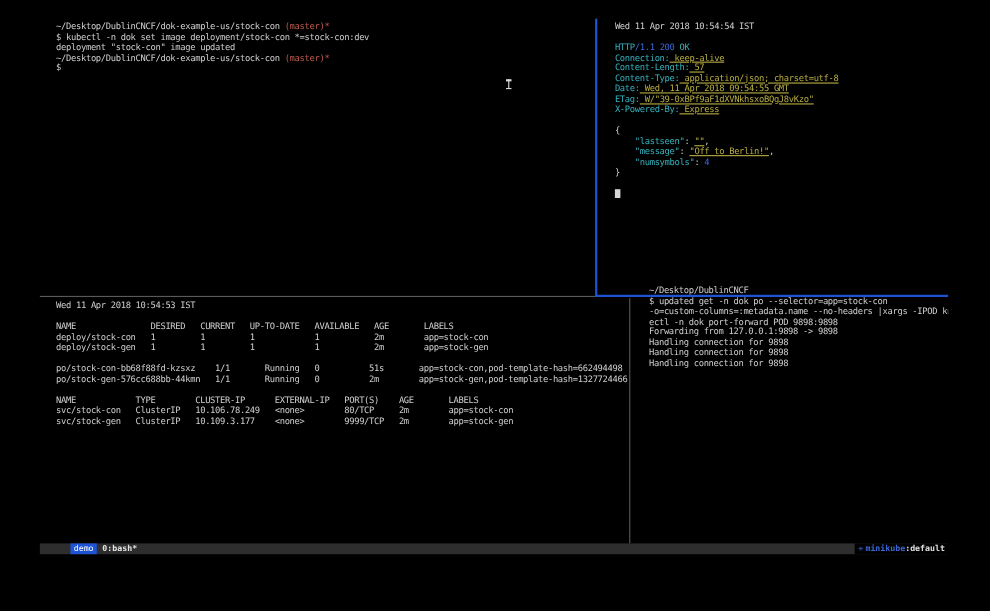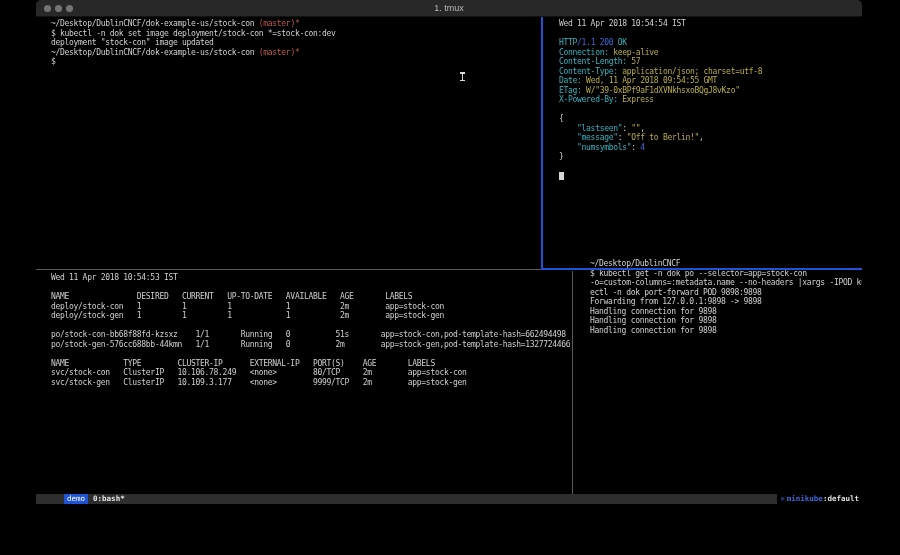--- a/index.html
+++ b/index.html
@@ -41,21 +41,21 @@
   .vborder-gray { position:absolute; left:536px; top:254px; width:1px; height:223px; background:var(--border_gray,#5a5a5a); }
 
   .tline { height:9.5px; line-height:9.5px; font-size:8px; letter-spacing:-0.3px;
            white-space:pre; color:var(--fg,#cfcfcf); }
   .tline.flexline { display:flex; }
   .gap { flex:1; }
   .seg { white-space:pre; }
   .fg     { color:var(--fg,#cfcfcf); }
   .red    { color:var(--red,#bf5a50); }
   .cyan   { color:var(--cyan,#36b3be);text-align:right; }
-  .yellow { color:var(--yellow,#b9ad43); }
+  .yellow { color:var(--yellow,#b9ad43);text-decoration:underline; }
   .blue   { color:var(--blue,#3d68d8); }
   .cursor { display:inline-block; width:5px; height:8px; background:#d6d6d6; vertical-align:middle; }
 
   
   .ibeam { position:absolute; left:424px; top:55px; width:5px; height:9px; }
   .ibeam::before, .ibeam::after { content:""; position:absolute; left:0; right:0; height:1.5px; background:#d9d9d9; }
   .ibeam::before { top:0; } .ibeam::after { bottom:0; }
   .ibeam .ibar { position:absolute; left:50%; top:0; bottom:0; width:1.5px; margin-left:-0.75px; background:#d9d9d9; }
 
   
@@ -71,28 +71,20 @@
   .status-right { background:#000; height:100%; padding:0 3px; display:flex; align-items:center; }
   .kube-icon { color:var(--blue,#3d68d8); margin-right:2px; }
   .kube-context { color:var(--blue,#3d68d8); font-weight:bold; }
   .kube-namespace { color:#e0e0e0; font-weight:bold; }
 </style>
 </head>
 <body>
 
 <div class="window">
 
-  <div class="titlebar">
-    <div class="traffic-lights">
-      <span class="tl"></span>
-      <span class="tl"></span>
-      <span class="tl"></span>
-    </div>
-    <div class="window-title">1. tmux</div>
-  </div>
 
   <div class="terminal">
     <div class="pane" id="pane-top-left">
         <div class="tline"><span class="seg fg">~/Desktop/DublinCNCF/dok-example-us/stock-con </span><span class="seg red">(master)*</span></div>
         <div class="tline"><span class="seg fg">$ kubectl -n dok set image deployment/stock-con *=stock-con:dev</span></div>
         <div class="tline"><span class="seg fg">deployment "stock-con" image updated</span></div>
         <div class="tline"><span class="seg fg">~/Desktop/DublinCNCF/dok-example-us/stock-con </span><span class="seg red">(master)*</span></div>
         <div class="tline"><span class="seg fg">$</span></div>
       </div>
     <div class="pane" id="pane-top-right">
@@ -123,21 +115,21 @@
         <div class="tline">&nbsp;</div>
         <div class="tline"><span class="seg fg">po/stock-con-bb68f88fd-kzsxz    1/1       Running   0          51s       app=stock-con,pod-template-hash=662494498</span></div>
         <div class="tline"><span class="seg fg">po/stock-gen-576cc688bb-44kmn   1/1       Running   0          2m        app=stock-gen,pod-template-hash=1327724466</span></div>
         <div class="tline">&nbsp;</div>
         <div class="tline"><span class="seg fg">NAME            TYPE        CLUSTER-IP      EXTERNAL-IP   PORT(S)    AGE       LABELS</span></div>
         <div class="tline"><span class="seg fg">svc/stock-con   ClusterIP   10.106.78.249   &lt;none&gt;        80/TCP     2m        app=stock-con</span></div>
         <div class="tline"><span class="seg fg">svc/stock-gen   ClusterIP   10.109.3.177    &lt;none&gt;        9999/TCP   2m        app=stock-gen</span></div>
       </div>
     <div class="pane" id="pane-bottom-right">
         <div class="tline"><span class="seg fg">~/Desktop/DublinCNCF</span></div>
-        <div class="tline"><span class="seg fg">$ kubectl get -n dok po --selector=app=stock-con</span></div>
+        <div class="tline"><span class="seg fg">$ updated get -n dok po --selector=app=stock-con</span></div>
         <div class="tline flexline"><span class="seg fg">-o=custom-columns=:metadata.name --no-headers |</span><span class="gap"></span><span class="seg fg">xargs -IPOD kub</span></div>
         <div class="tline"><span class="seg fg">ectl -n dok port-forward POD 9898:9898</span></div>
         <div class="tline"><span class="seg fg">Forwarding from 127.0.0.1:9898 -&gt; 9898</span></div>
         <div class="tline"><span class="seg fg">Handling connection for 9898</span></div>
         <div class="tline"><span class="seg fg">Handling connection for 9898</span></div>
         <div class="tline"><span class="seg fg">Handling connection for 9898</span></div>
       </div>
 
     <div class="vborder-blue"></div>
     <div class="hborder-blue"></div>

